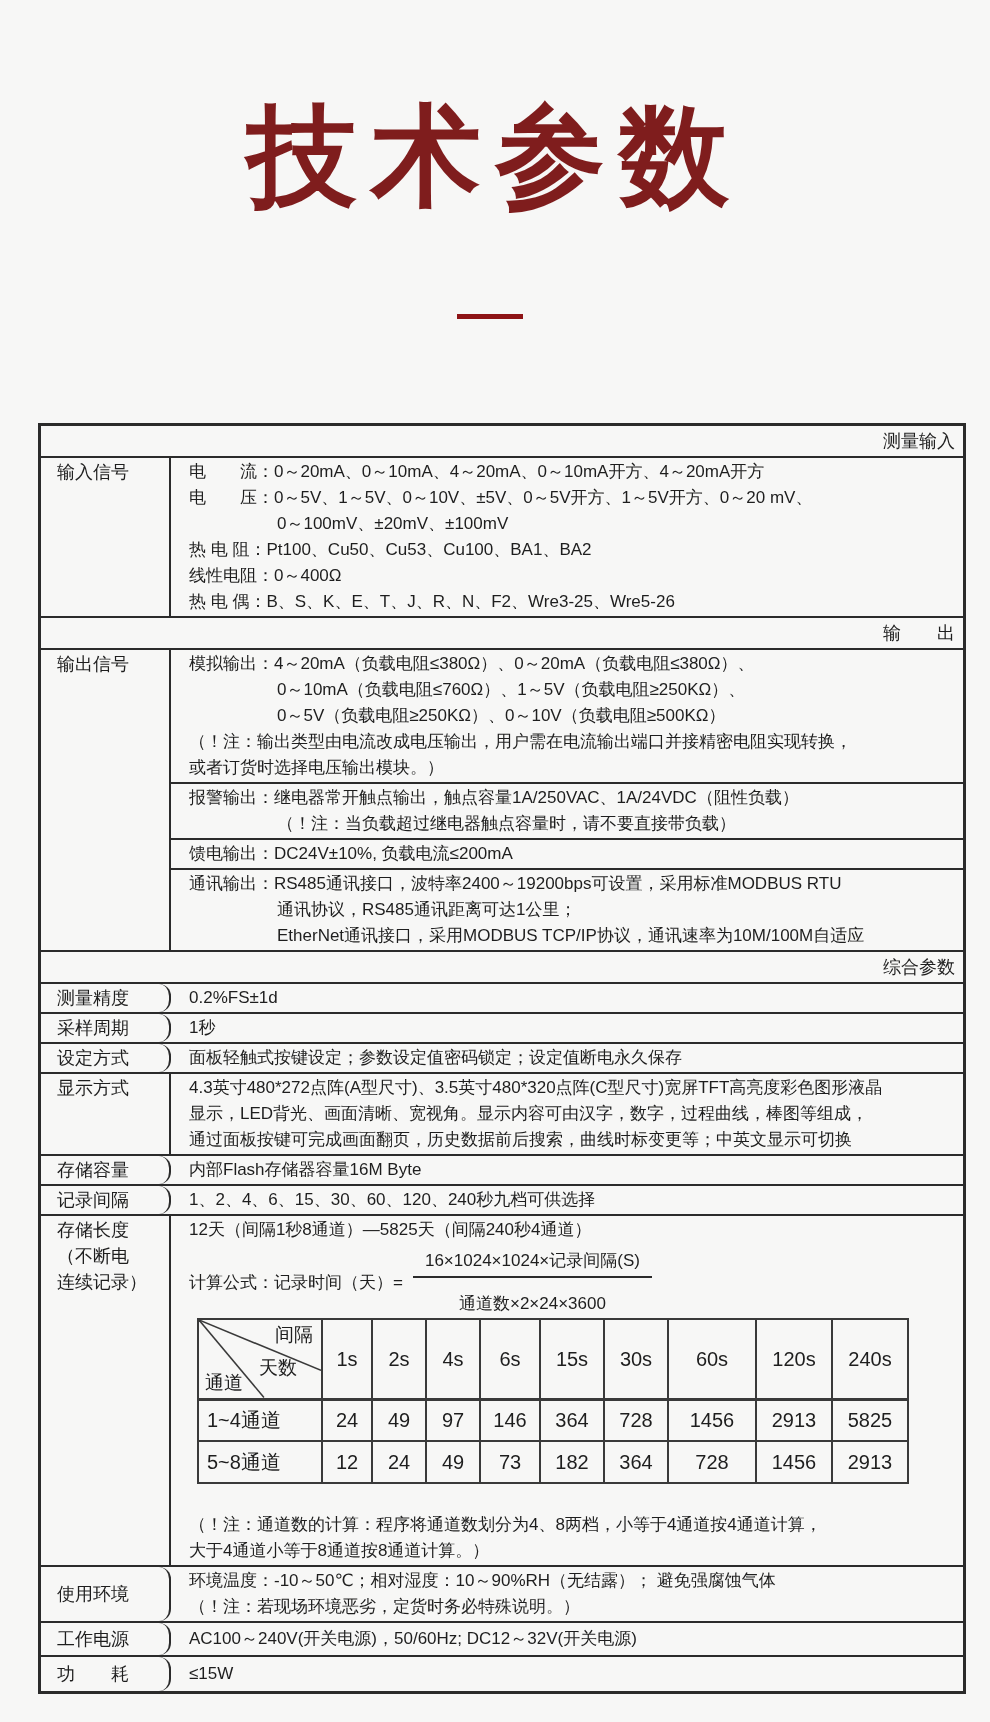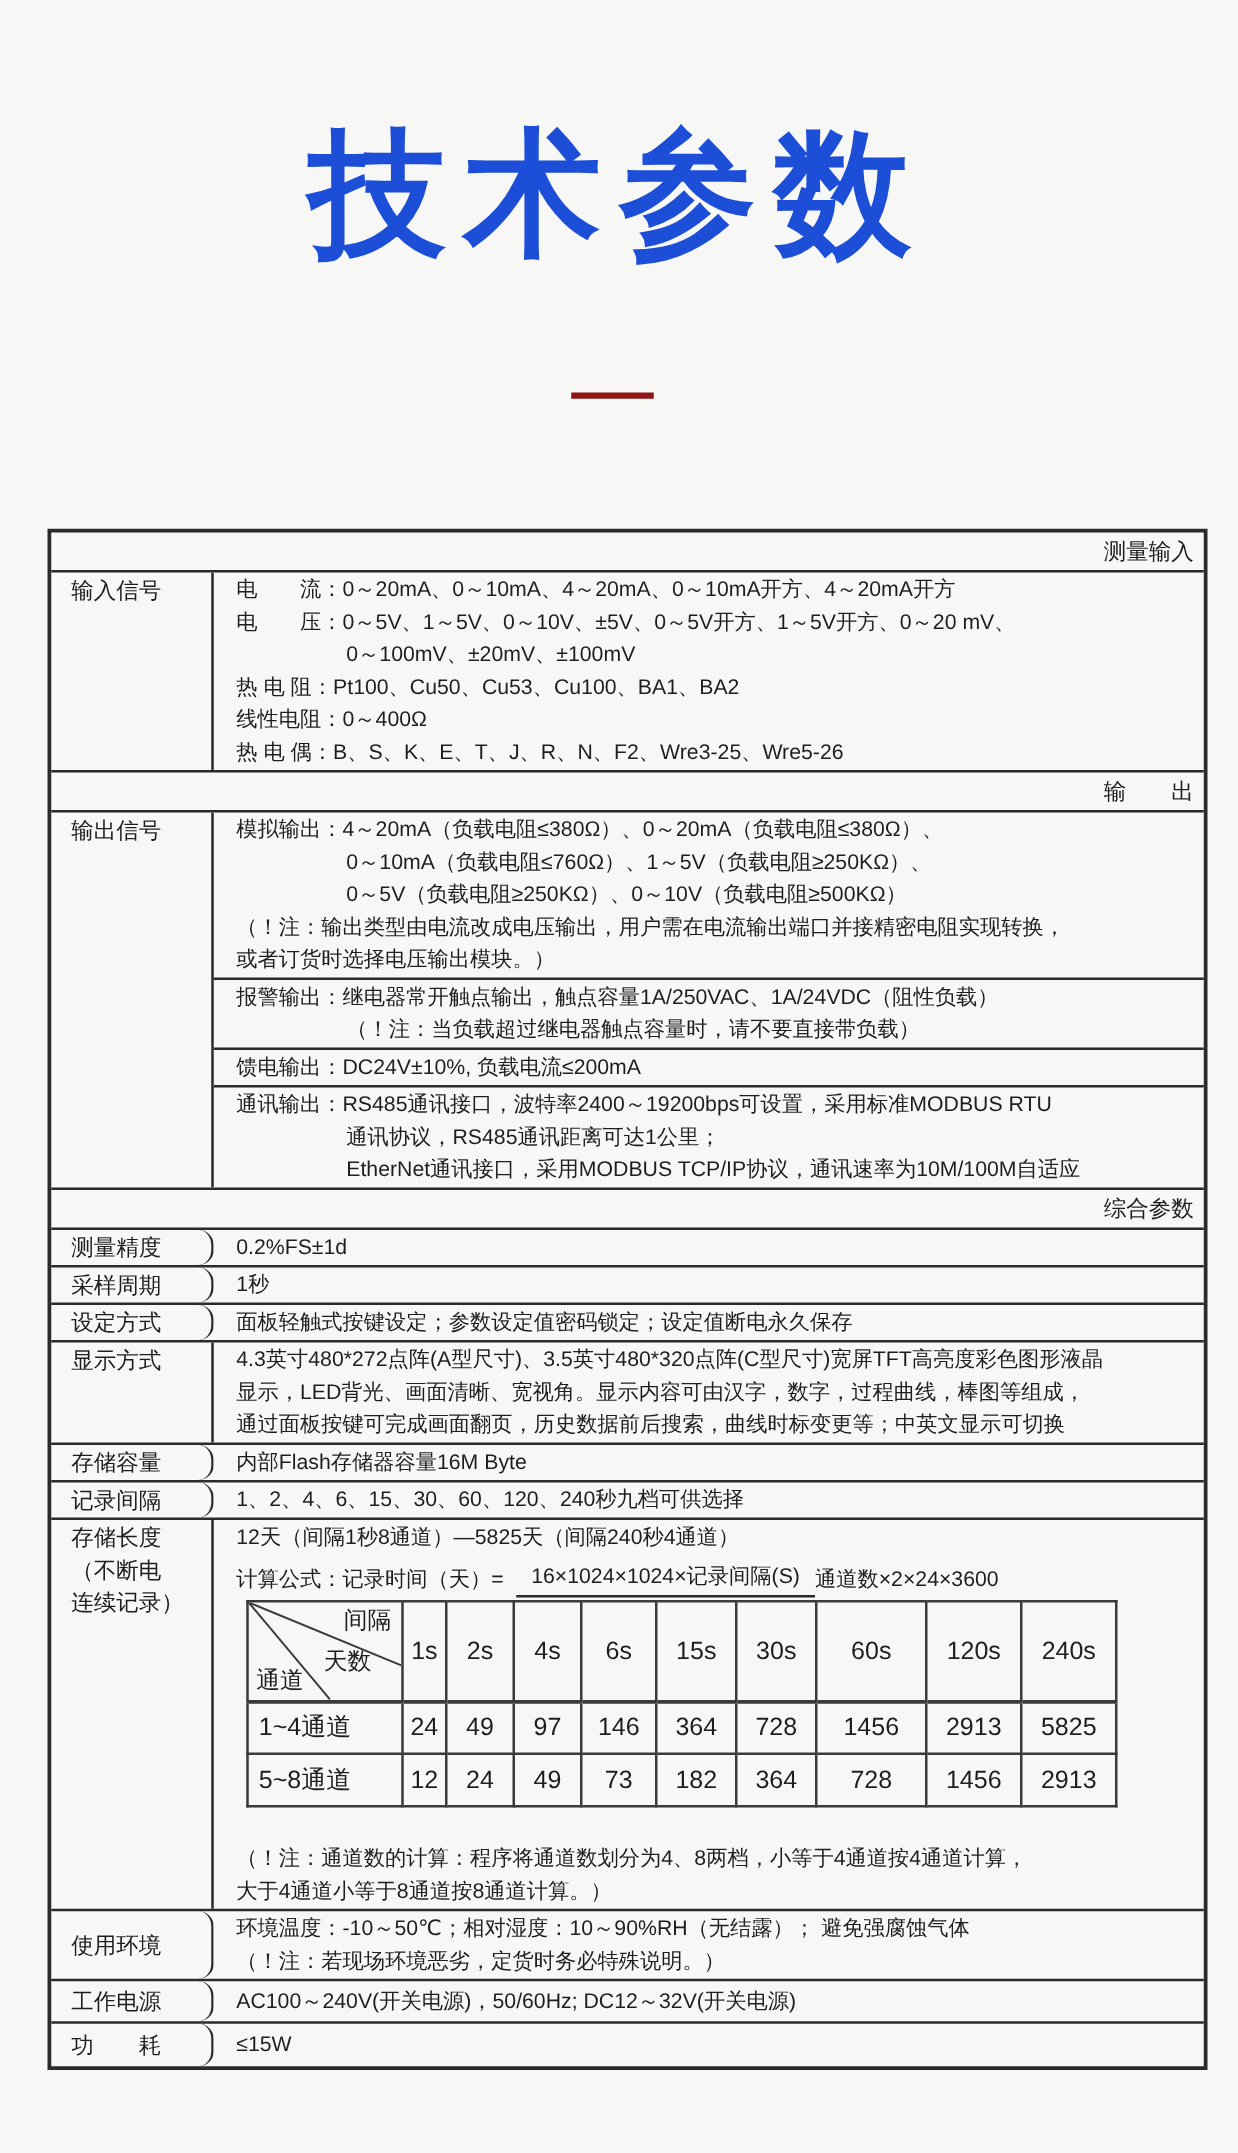--- a/index.html
+++ b/index.html
@@ -8,21 +8,21 @@
     background:#f7f7f6;
     font-family:"Liberation Sans","DejaVu Sans",sans-serif;
     color:#222;
     position:relative;
     overflow:hidden;
   }
   .page-title {
     position:absolute; top:84px; left:0; width:100%;
     text-align:center;
     font-size:110px; font-weight:900; letter-spacing:14px;
-    color:#1d4ed8; line-height:1.3;
+    color:#7f1d1d; line-height:1.3;
   }
   .accent-line {
     position:absolute; top:314px; left:457px;
     width:66px; height:5px; background:#8e1416;
   }
   .spec-table {
     position:absolute; top:423px; left:38px; width:928px;
     border:3px solid #2b2b2b;
     font-size:17px; line-height:26px; color:#1e1e1e;
     background:transparent;
@@ -42,21 +42,21 @@
     display:flex; flex-direction:column; justify-content:flex-start;
   }
   .row.v-center .cell-label { justify-content:center;border-radius:12px; }
   .cell-content { flex:1; padding:1px 8px 1px 18px; }
   .cell-content-blocks { flex:1; display:flex; flex-direction:column; padding:0; }
   .sub { padding:1px 8px 1px 18px; }
   .sub + .sub { border-top:2px solid #2b2b2b; }
   .ind { padding-left:88px; }
   
   .formula { display:flex; align-items:center; margin:6px 0 2px 0; }
-  .fraction { display:inline-flex; flex-direction:row; text-align:center; margin-left:10px; }
+  .fraction { display:inline-flex; flex-direction:column; text-align:center; margin-left:10px;gap:11px; }
   .fraction .num { padding:0 12px 3px; border-bottom:2px solid #2b2b2b; line-height:24px; }
   .fraction .den { padding-top:3px; line-height:24px; }
   
   .storage-days-table {
     border-collapse:collapse; margin:0 0 0 8px;
     font-size:20px; color:#1e1e1e;
   }
   .storage-days-table th, .storage-days-table td {
     border:2px solid #3a3a3a; text-align:center; font-weight:normal;
     padding:0 4px;
@@ -180,21 +180,21 @@
           <tr>
             <th class="corner-cell">
               <svg viewBox="0 0 124 80" preserveAspectRatio="none">
                 <line x1="0" y1="0" x2="124" y2="52" stroke="#3a3a3a" stroke-width="1.6"></line>
                 <line x1="0" y1="0" x2="66" y2="80" stroke="#3a3a3a" stroke-width="1.6"></line>
               </svg>
               <span class="corner-lbl interval">间隔</span>
               <span class="corner-lbl days">天数</span>
               <span class="corner-lbl channel">通道</span>
             </th>
-            <th style="width:35px">1s</th>
+            <th style="width:50px">1s</th>
             <th style="width:54px">2s</th>
             <th style="width:54px">4s</th>
             <th style="width:60px">6s</th>
             <th style="width:64px">15s</th>
             <th style="width:64px">30s</th>
             <th style="width:88px">60s</th>
             <th style="width:76px">120s</th>
             <th style="width:76px">240s</th>
           </tr>
         </thead>

